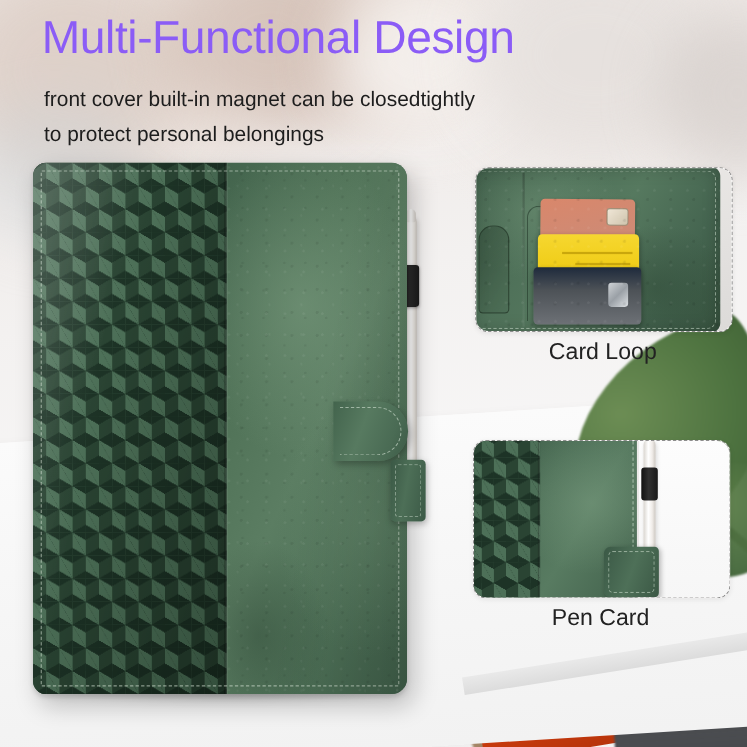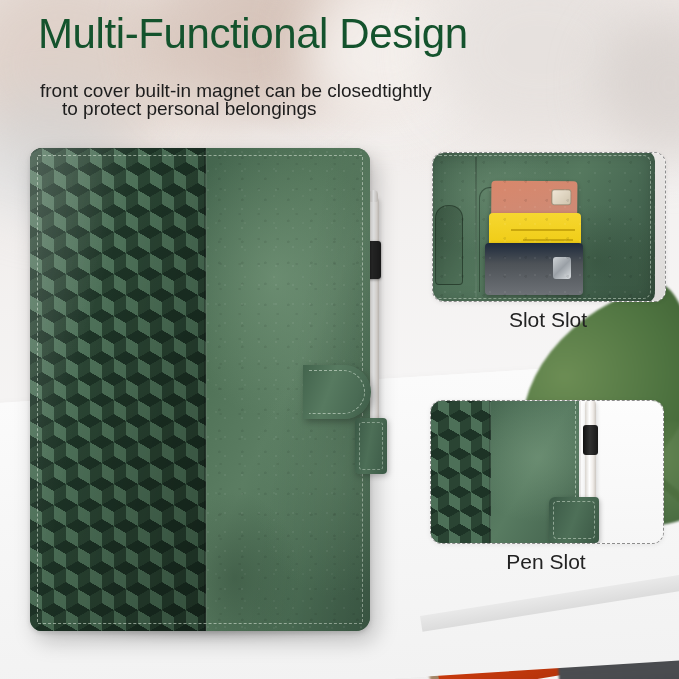--- a/index.html
+++ b/index.html
@@ -114,32 +114,32 @@
     opacity: .7;
   }
 
   
   .headline {
     position: absolute;
     left: 38px; top: 10px;
     font-size: 42px;
     font-weight: 400;
     letter-spacing: -0.4px;
-    color: #14532d;
+    color: #8b5cf6;
     white-space: nowrap;
   }
   .subline {
     position: absolute;
     left: 40px;
     font-size: 19px;
     color: #1d1d1d;
     white-space: nowrap;
   }
   .subline-1 { top: 80px; }
-  .subline-2 { top: 98px; margin-left: 22px; }
+  .subline-2 { top: 112px; }
 
   
   .case {
     position: absolute;
     left: 30px; top: 148px;
     width: 340px; height: 483px;
     border-radius: 12px 14px 14px 12px;
     background: linear-gradient(100deg,#2f4a38 0%, #3b5a43 18%, #4f7159 42%, #577a61 62%, #49684f 88%, #3d5944 100%);
     box-shadow: 6px 10px 22px rgba(0,0,0,0.22), 0 2px 5px rgba(0,0,0,0.14);
     overflow: hidden;
@@ -518,29 +518,29 @@
         <div class="yline"></div>
         <div class="yline2"></div>
         <div class="ychip"></div>
       </div>
       <div class="cs-card cs-card-3">
         <div class="holo"></div>
         <div class="num"></div>
       </div>
     </div>
   </div>
-  <div class="inset-label label-card">Slot Slot</div>
+  <div class="inset-label label-card">Card Loop</div>
 
   <div class="inset inset-pen">
     <div class="pl-bg"></div>
     <div class="pl-leaf"></div>
     <div class="pl-white"></div>
     <div class="pl-cover"></div>
     <div class="pl-cube"></div>
     <div class="pl-seam"></div>
     <div class="pl-stitch-right"></div>
     <div class="pl-stylus"></div>
     <div class="pl-band"></div>
     <div class="pl-loop"></div>
   </div>
-  <div class="inset-label label-pen">Pen Slot</div>
+  <div class="inset-label label-pen">Pen Card</div>
 
 </div>
 
 </body></html>

